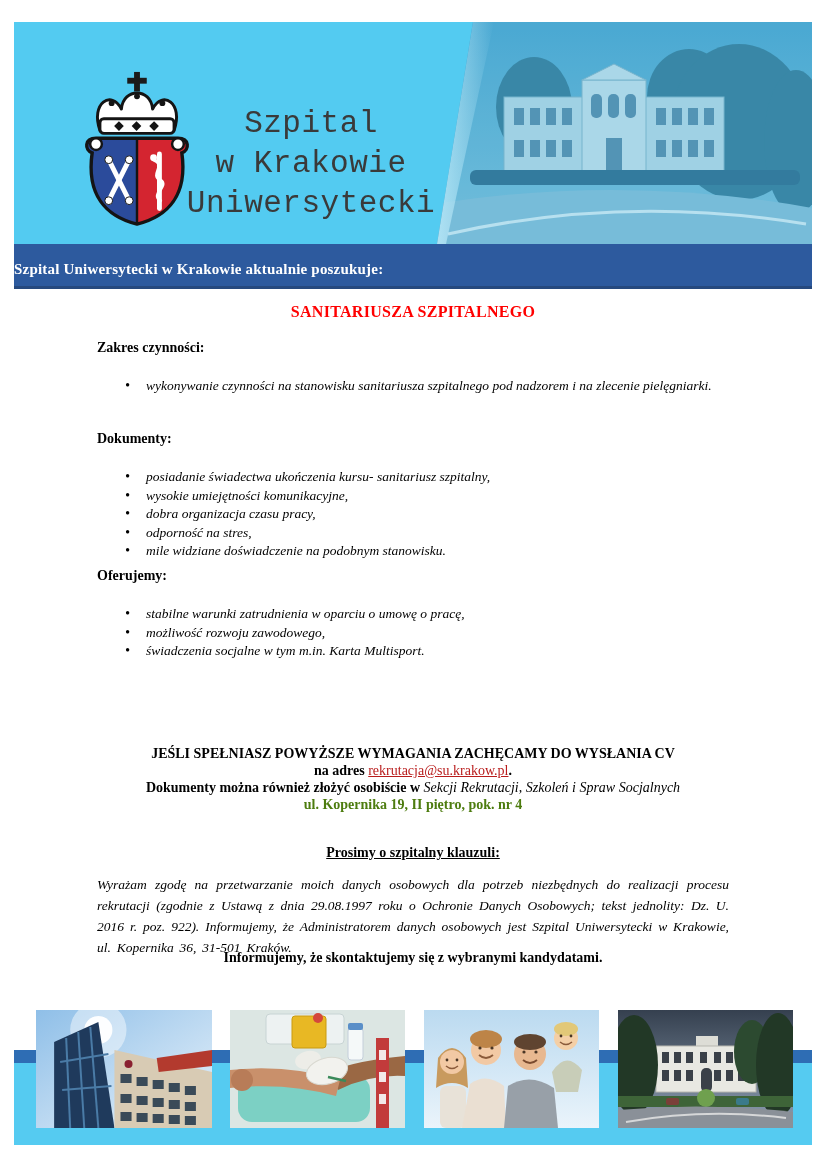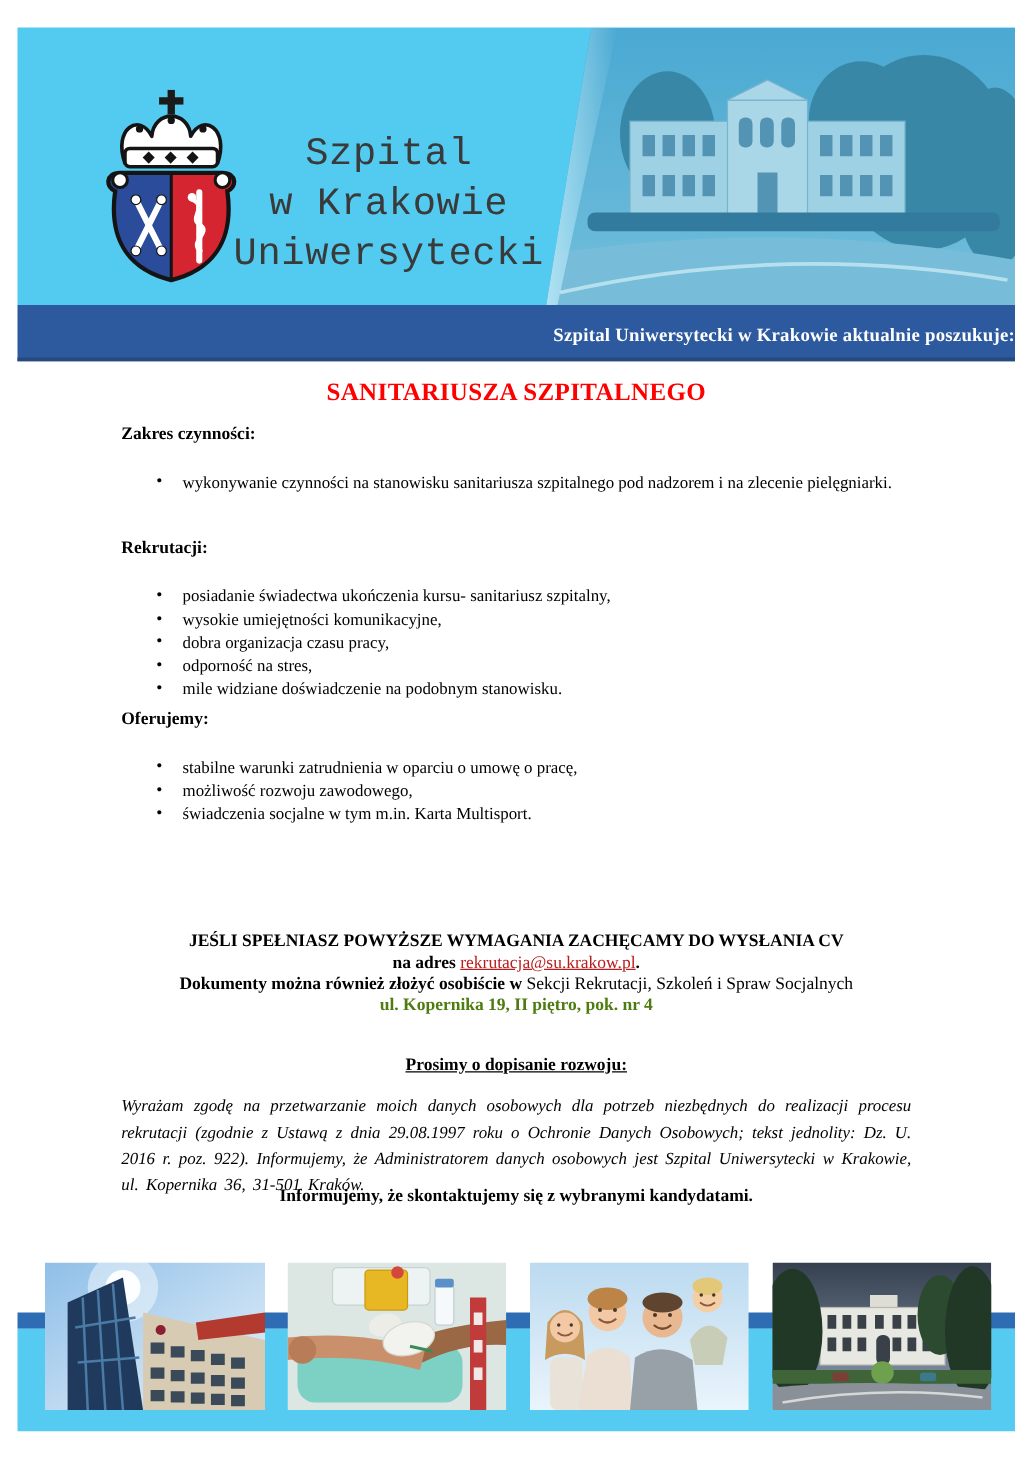--- a/index.html
+++ b/index.html
@@ -14,36 +14,36 @@
     position:absolute;left:152px;top:82px;width:290px;text-align:center;
     font-family:Liberation Mono, monospace;font-size:31px;line-height:40px;
     color:#3a3a3a;letter-spacing:.5px;
   }
   .header-photo{position:absolute;left:420px;top:0;width:378px;height:222px;
     clip-path:polygon(10.3% 0, 100% 0, 100% 100%, 0.8% 100%);}
   
   .banner{
     position:absolute;left:14px;top:244px;width:798px;height:42px;
     background:#2D5A9E;border-bottom:3px solid #26497E;
-    display:flex;align-items:center;justify-content:flex-end;
+    display:flex;align-items:center;justify-content:flex-start;
   }
   .banner span{color:#fff;font-weight:bold;font-size:15px;letter-spacing:.2px;padding-top:8px;}
   
   .job-title{
     position:absolute;left:0;top:303px;width:826px;text-align:center;
-    color:#FF0000;font-weight:bold;font-size:20px;letter-spacing:.3px;
+    color:#FF0000;font-weight:bold;font-size:16px;letter-spacing:.3px;
   }
   .sec-heading{position:absolute;font-weight:bold;font-size:14px;}
-  .bullets{position:absolute;margin:0;padding:0;list-style:none;width:632px;}
+  .bullets{position:absolute;margin:0;padding:0;list-style:none;width:632px;font-style:italic;}
   .bullets li{position:relative;padding-left:49px;font-size:13.5px;line-height:18.5px;}
   .bullets li::before{content:"\2022";position:absolute;left:28px;top:0;font-size:14px;}
   
   .cta{position:absolute;left:14px;top:745px;width:798px;text-align:center;font-size:14px;line-height:17px;}
   .cta .b{font-weight:bold;}
-  .cta .it{}
+  .cta .it{font-style:italic;}
   .cta .red{color:#4d7c0f;font-weight:bold;}
   .cta a{color:#b91c1c;text-decoration:underline;font-weight:normal;}
   
   .clause-heading{
     position:absolute;left:14px;top:845px;width:798px;text-align:center;
     font-weight:bold;font-size:14px;text-decoration:underline;
   }
   .clause-body{
     position:absolute;left:97px;top:874px;width:632px;
     font-style:italic;font-size:13.5px;line-height:21px;text-align:justify;word-spacing:2.5px;
@@ -183,21 +183,21 @@
     <span>Szpital Uniwersytecki w Krakowie aktualnie poszukuje:</span>
   </div>
 
   <div class="job-title">SANITARIUSZA SZPITALNEGO</div>
 
   <div class="sec-heading" style="left:97px;top:340px;">Zakres czynności:</div>
   <ul class="bullets" style="left:97px;top:377px;">
     <li>wykonywanie czynności na stanowisku sanitariusza szpitalnego pod nadzorem i na zlecenie pielęgniarki.</li>
   </ul>
 
-  <div class="sec-heading" style="left:97px;top:431px;">Rekrutacji:</div>
+  <div class="sec-heading" style="left:97px;top:431px;">Dokumenty:</div>
   <ul class="bullets" style="left:97px;top:468px;">
     <li>posiadanie świadectwa ukończenia kursu- sanitariusz szpitalny,</li>
     <li>wysokie umiejętności komunikacyjne,</li>
     <li>dobra organizacja czasu pracy,</li>
     <li>odporność na stres,</li>
     <li>mile widziane doświadczenie na podobnym stanowisku.</li>
   </ul>
 
   <div class="sec-heading" style="left:97px;top:568px;">Oferujemy:</div>
   <ul class="bullets" style="left:97px;top:605px;">
@@ -210,21 +210,21 @@
     <div class="b">JEŚLI SPEŁNIASZ POWYŻSZE WYMAGANIA ZACHĘCAMY DO WYSŁANIA CV</div>
     <div>
       <span class="b">na adres </span><a href="#">rekrutacja@su.krakow.pl</a><span class="b">.</span>
     </div>
     <div>
       <span class="b">Dokumenty można również złożyć osobiście w </span><span class="it">Sekcji Rekrutacji, Szkoleń i Spraw Socjalnych</span>
     </div>
     <div class="red">ul. Kopernika 19, II piętro, pok. nr 4</div>
   </div>
 
-  <div class="clause-heading">Prosimy o dopisanie rozwoju:</div>
+  <div class="clause-heading">Prosimy o szpitalny klauzuli:</div>
   <div class="clause-body">Wyrażam zgodę na przetwarzanie moich danych osobowych dla potrzeb niezbędnych do realizacji procesu rekrutacji (zgodnie z Ustawą z dnia 29.08.1997 roku o Ochronie Danych Osobowych; tekst jednolity: Dz. U. 2016 r. poz. 922). Informujemy, że Administratorem danych osobowych jest Szpital Uniwersytecki w Krakowie, ul. Kopernika 36, 31-501 Kraków.</div>
   <div class="contact-note">Informujemy, że skontaktujemy się z wybranymi kandydatami.</div>
 
   <div class="footer-dark-band"></div>
   <div class="footer-cyan-band"></div>
 
   <svg class="foot-photo fp1" viewBox="0 0 175 118" preserveAspectRatio="none">
     <defs>
       <linearGradient id="p1sky" x1="0" y1="0" x2="1" y2="1">
         <stop offset="0" stop-color="#8FBFE8"></stop>

